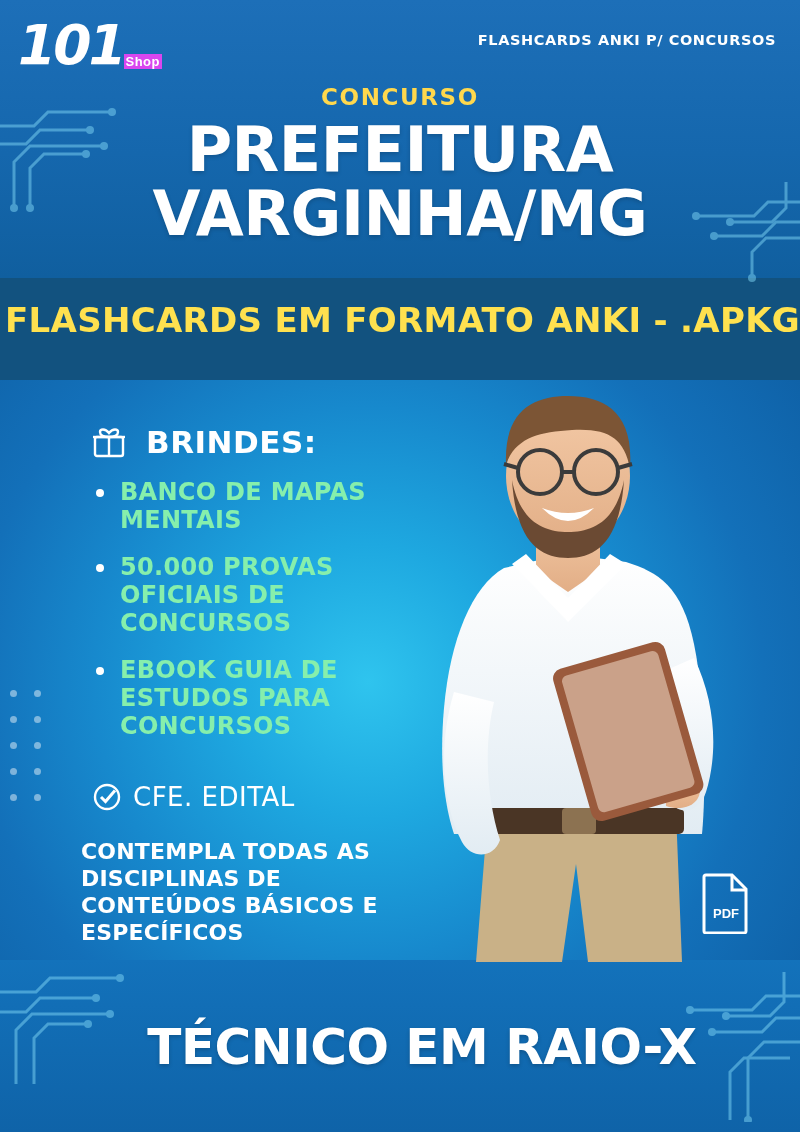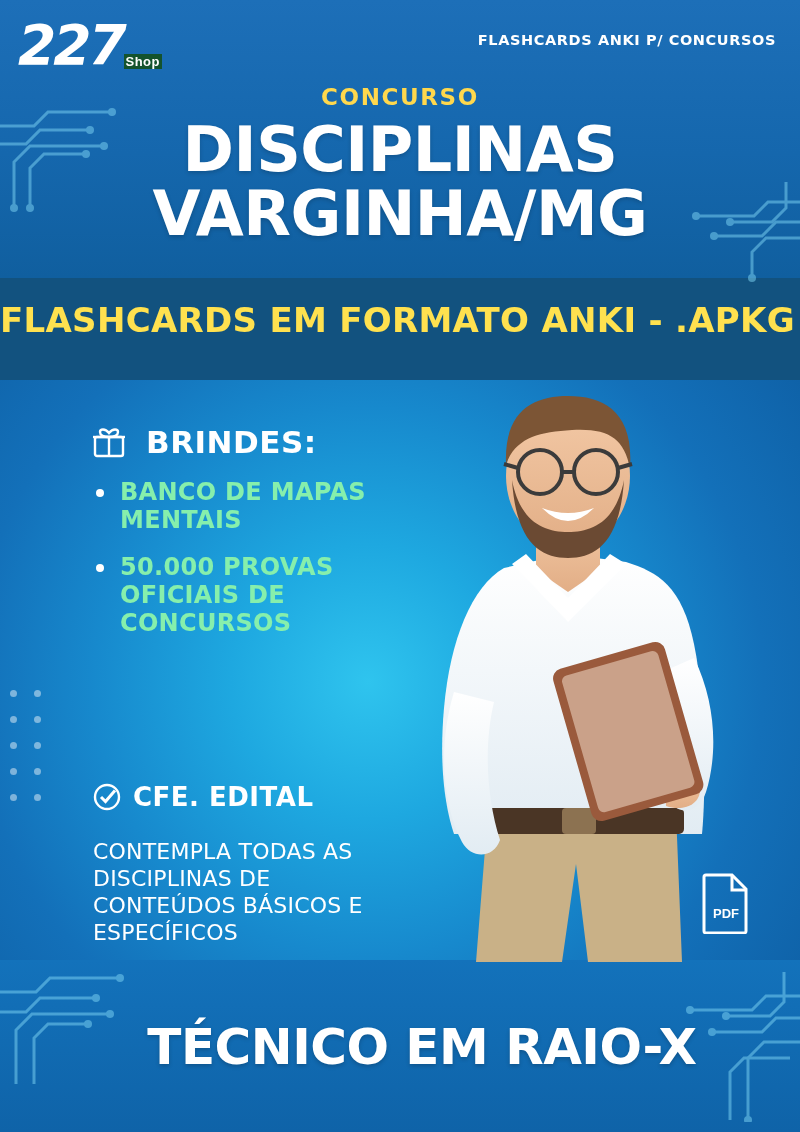--- a/index.html
+++ b/index.html
@@ -52,21 +52,21 @@
   .logo .num {
     font-family: "DejaVu Sans", sans-serif;
     font-size: 55px; font-weight: 900; letter-spacing: -3px;
     color: #ffffff; line-height: 58px;
     font-style: italic;
   }
   .logo .shop {
     position: absolute; right: 6px; bottom: 9px;
     font-size: 13px; font-weight: 700; color: #ffffff;
     letter-spacing: .5px;
-    background: #14532d;
+    background: #d946ef;
     padding: 0 2px;
   }
 
   .top-right-label {
     position: absolute; right: 24px; top: 32px;
     color: #ffffff; font-size: 14.5px; font-weight: 700;
     letter-spacing: .6px;
     font-family: "DejaVu Sans", sans-serif;
   }
 
@@ -79,21 +79,21 @@
   .title-main {
     position: absolute; top: 118px; left: 0; width: 800px; text-align: center;
     color: #ffffff; font-weight: 900;
     font-size: 62px; line-height: 64px; letter-spacing: -0.5px;
     font-family: "DejaVu Sans", sans-serif;
     text-shadow: 0 2px 4px rgba(0,0,0,.18);
   }
   .title-main span { display: block; }
 
   .flashline {
-    position: absolute; top: 300px; left: 0; width: 800px; text-align: left;
+    position: absolute; top: 300px; left: 0; width: 800px; text-align: right;
     color: #ffe14f; font-size: 34px; font-weight: 900; letter-spacing: .3px;
     font-family: "DejaVu Sans", sans-serif;
   }
 
   .bottom-title {
     position: absolute; top: 1018px; left: 0; width: 800px; text-align: center;
     color: #ffffff; font-size: 50px; font-weight: 900; letter-spacing: -.5px;
     font-family: "DejaVu Sans", sans-serif;
     text-shadow: 0 2px 4px rgba(0,0,0,.2);
     margin-left: 22px;
@@ -122,28 +122,28 @@
   .bullet::before {
     content: ""; position: absolute; left: 4px; top: 11px;
     width: 8px; height: 8px; border-radius: 50%; background: #ffffff;
   }
 
   .cfe-head {
     position: absolute; left: 92px; top: 782px;
     display: flex; align-items: center; gap: 11px;
   }
   .cfe-head .txt {
-    color: #ffffff; font-size: 26px; font-weight: 700; letter-spacing: .5px;
+    color: #ffffff; font-size: 26px; font-weight: 400; letter-spacing: .5px;
     font-family: "DejaVu Sans", sans-serif;
   }
   .check-icon { width: 30px; height: 30px; }
 
   .cfe-text {
-    position: absolute; left: 93px; top: 838px; width: 320px;
-    color: #ffffff; font-size: 22px; font-weight: 400; line-height: 27px;
+    position: absolute; left: 81px; top: 838px; width: 320px;
+    color: #ffffff; font-size: 22px; font-weight: 700; line-height: 27px;
     letter-spacing: .2px;
     font-family: "DejaVu Sans", sans-serif;
   }
 
   
   .pdf-badge {
     position: absolute; right: 48px; top: 872px;
     width: 52px; height: 62px;
   }
 
@@ -238,29 +238,29 @@
       <i style="left:24px;top:26px"></i>
     <i style="left:0;top:52px"></i>
       <i style="left:24px;top:52px"></i>
     <i style="left:0;top:78px"></i>
       <i style="left:24px;top:78px"></i>
     <i style="left:0;top:104px"></i>
       <i style="left:24px;top:104px"></i>
   </div>
 
   <div class="logo">
-    <div class="num">227</div>
+    <div class="num">101</div>
     <div class="shop">Shop</div>
   </div>
 
   <div class="top-right-label">FLASHCARDS ANKI P/ CONCURSOS</div>
 
   <div class="concurso">CONCURSO</div>
   <div class="title-main">
-    <span>DISCIPLINAS</span>
+    <span>PREFEITURA</span>
     <span>VARGINHA/MG</span>
   </div>
 
   <div class="flashline">FLASHCARDS EM FORMATO ANKI - .APKG</div>
 
   <div class="person">
     <svg width="380" height="590" viewBox="0 0 380 590">
       <defs>
         <linearGradient id="shirt" x1="0" y1="0" x2="0" y2="1">
           <stop offset="0%" stop-color="#ffffff"></stop>
@@ -320,20 +320,21 @@
         <path d="M17 12 v19"></path>
         <path d="M17 12 c-6 0 -9 -2 -9 -5 c0 -3 5 -4 9 1 c4 -5 9 -4 9 -1 c0 3 -3 5 -9 5z"></path>
       </svg>
     </span>
     <span class="txt">BRINDES:</span>
   </div>
 
   <div class="bullets">
     <div class="bullet">BANCO DE MAPAS MENTAIS</div>
     <div class="bullet">50.000 PROVAS OFICIAIS DE CONCURSOS</div>
+    <div class="bullet">EBOOK GUIA DE ESTUDOS PARA CONCURSOS</div>
   </div>
 
   <div class="cfe-head">
     <span class="check-icon">
       <svg width="30" height="30" viewBox="0 0 30 30" fill="none" stroke="#ffffff" stroke-width="2.4">
         <circle cx="15" cy="15" r="12"></circle>
         <path d="M9 15 l4.5 4.5 L23 8.5" stroke-width="3"></path>
       </svg>
     </span>
     <span class="txt">CFE. EDITAL</span>

